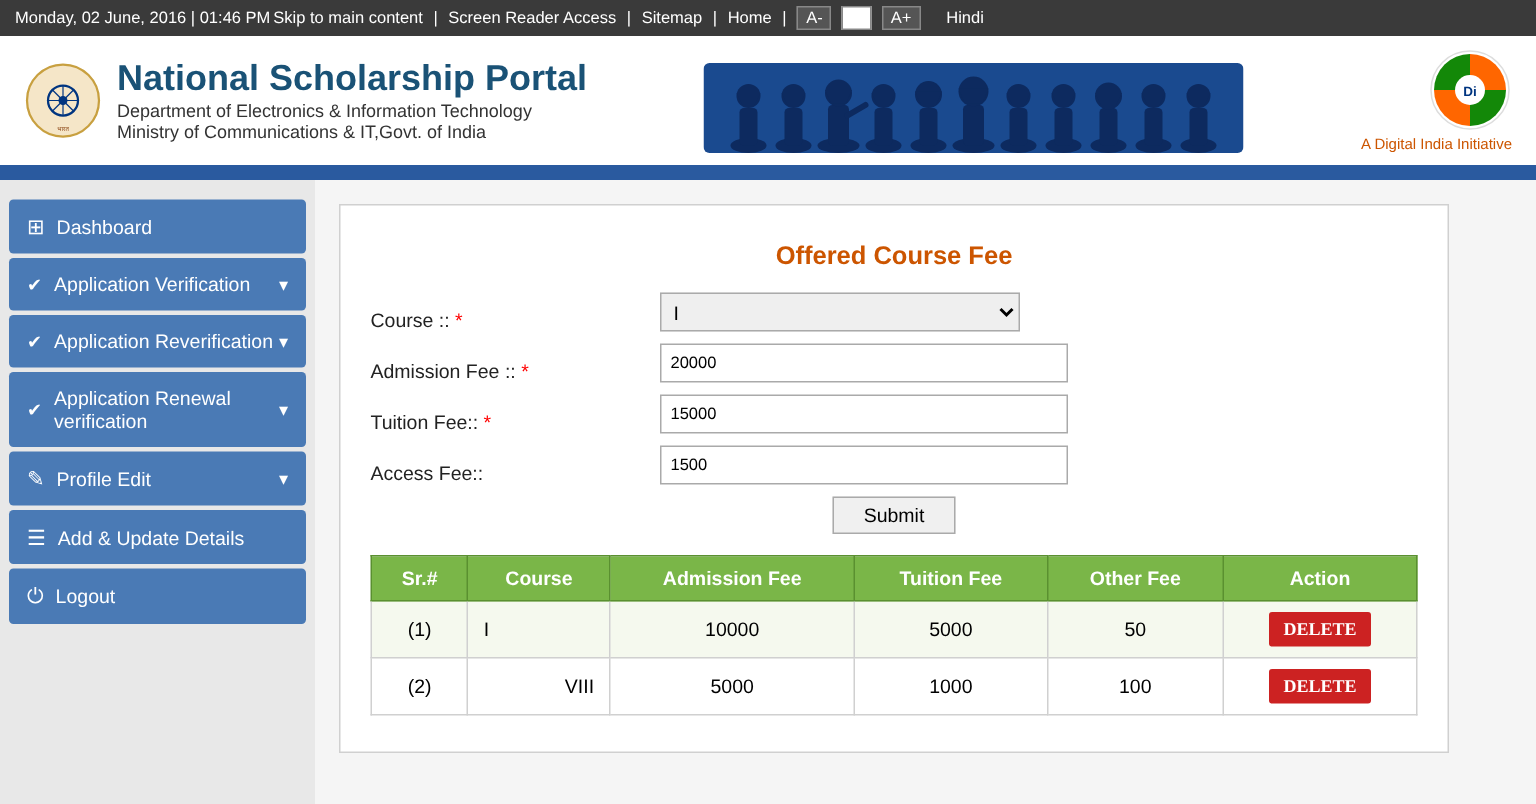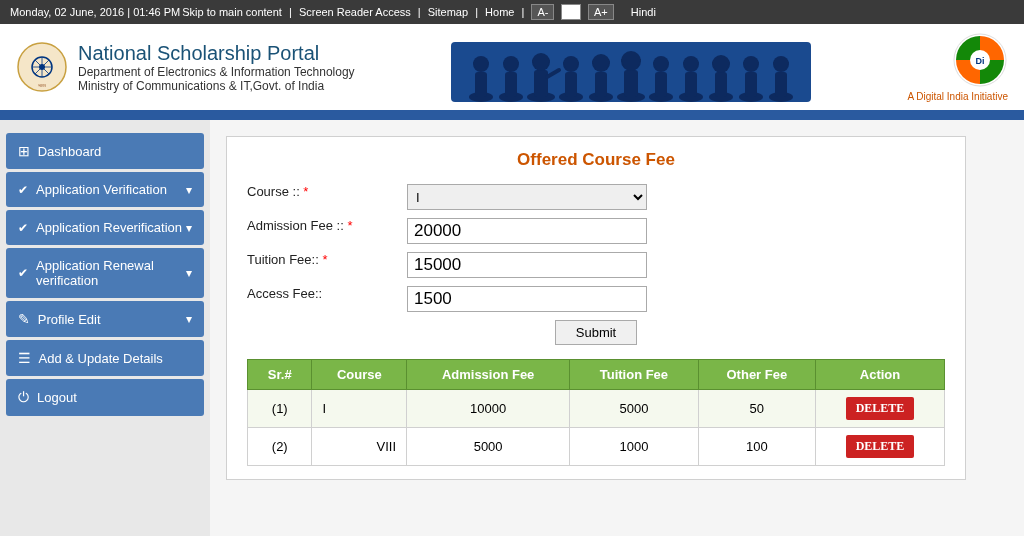--- a/index.html
+++ b/index.html
@@ -44,22 +44,22 @@
       display: flex;
       align-items: center;
       gap: 10px;
     }
     .emblem {
       width: 52px;
       height: 52px;
     }
     #portal-title {
       color: #1a5276;
-      font-size: 20px;
-      font-weight: normal;
+      font-size: 24px;
+      font-weight: bold;
     }
     #portal-subtitle {
       color: #333;
       font-size: 12px;
     }
     #portal-subtitle2 {
       color: #333;
       font-size: 12px;
     }
 
@@ -123,49 +123,50 @@
     #content {
       flex: 1;
       padding: 16px;
       background: #f5f5f5;
     }
 
     
     #form-panel {
       background: #fff;
       border: 1px solid #d0d0d0;
-      padding: 13px 20px;
+      padding: 24px 20px;
       max-width: 740px;
     }
 
     .form-title {
       text-align: center;
       color: #cc5500;
       font-size: 17px;
       font-weight: bold;
       margin-bottom: 14px;
     }
 
     .form-row {
       display: flex;
-      align-items: flex-start;
+      align-items: flex-end;
       margin-bottom: 8px;
+      gap: 33px;
     }
     .form-label {
       width: 160px;
       font-size: 13px;
       color: #222;
     }
     .required { color: red; }
     .form-input {
-      width: 240px;
+      width: 272px;
       height: 26px;
       border: 1px solid #aaa;
       padding: 3px 6px;
-      font-size: 17px;
+      font-size: 11px;
     }
     .form-select {
       width: 240px;
       height: 26px;
       border: 1px solid #aaa;
       padding: 2px 4px;
       font-size: 13px;
     }
 
     .submit-row {

